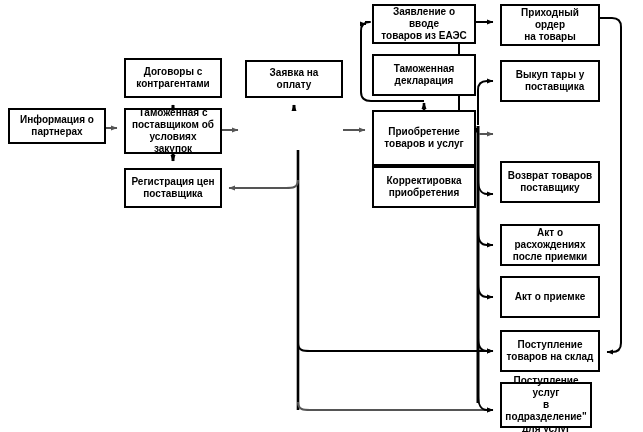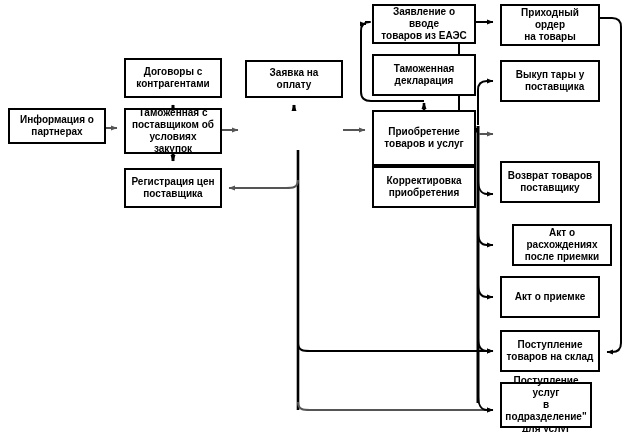--- a/index.html
+++ b/index.html
@@ -110,21 +110,21 @@
   <div class="node" style="left:372px;top:110px;width:104px;height:56px;">Приобретение
 товаров и услуг</div>
   <div class="node" style="left:372px;top:166px;width:104px;height:42px;">Корректировка
 приобретения</div>
   <div class="node" style="left:500px;top:4px;width:100px;height:42px;">Приходный ордер
 на товары</div>
   <div class="node" style="left:500px;top:60px;width:100px;height:42px;text-align:right;">Выкуп тары у
 поставщика</div>
   <div class="node" style="left:500px;top:117px;width:100px;height:42px;margin-top:44px;">Возврат товаров
 поставщику</div>
-  <div class="node" style="left:512px;top:224px;width:100px;height:42px;">Акт о расхождениях
+  <div class="node" style="left:500px;top:224px;width:100px;height:42px;">Акт о расхождениях
 после приемки</div>
   <div class="node" style="left:500px;top:276px;width:100px;height:42px;">Акт о приемке</div>
   <div class="node" style="left:500px;top:330px;width:100px;height:42px;">Поступление
 товаров на склад</div>
   <div class="node" style="left:500px;top:382px;width:92px;height:46px;">Поступление услуг
 в подразделение"
 для услуг</div>
 
 </div>
 

